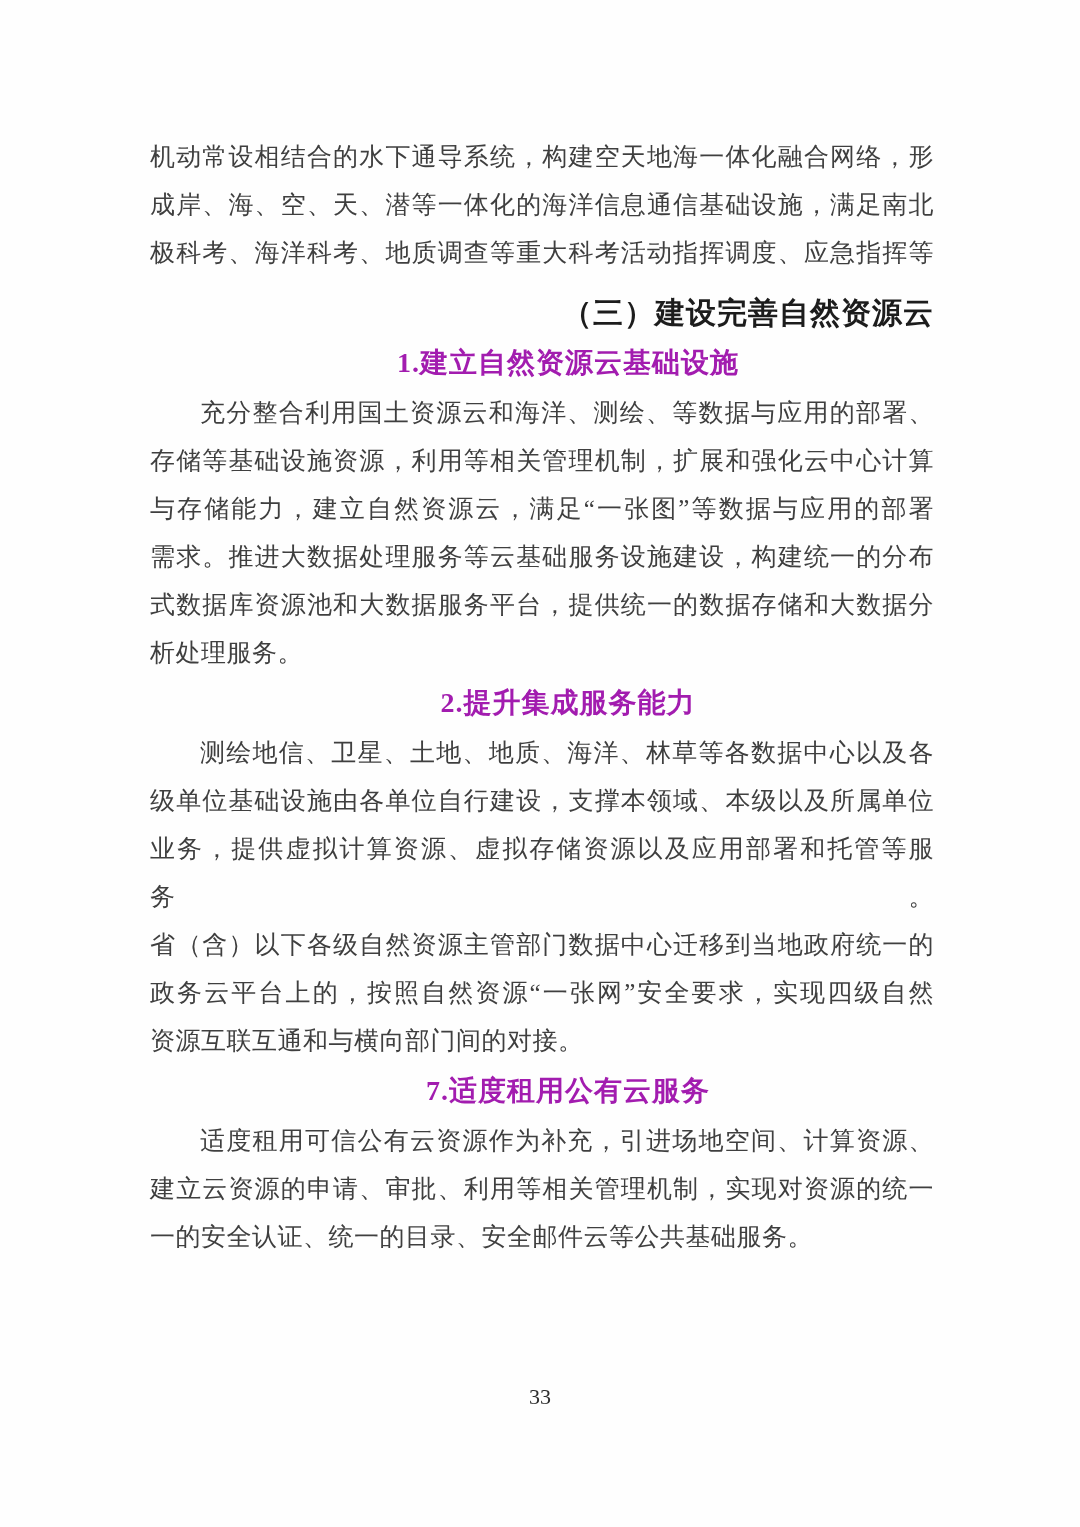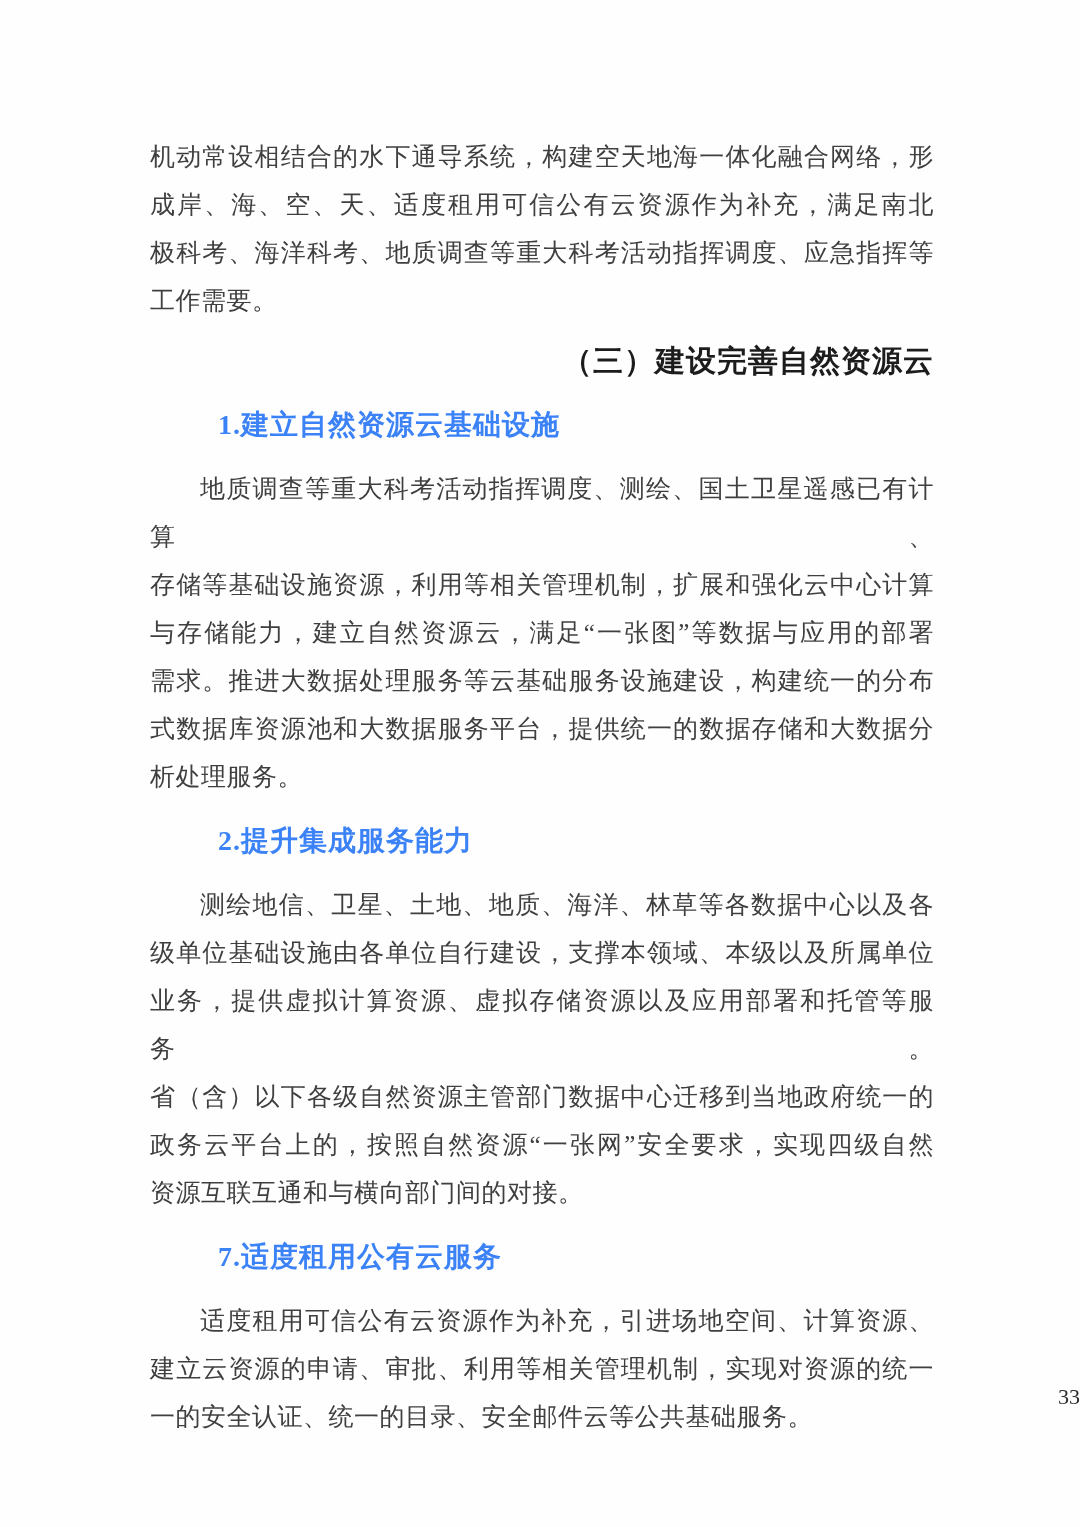--- a/index.html
+++ b/index.html
@@ -42,59 +42,59 @@
     padding-left: 14px;
     font-family: "Liberation Sans", sans-serif;
     font-weight: 700;
     font-size: 30px;
     line-height: 48px;
     color: #1c1c1c;
     letter-spacing: 1px;
     text-align: right;
   }
   .sub-heading {
-    margin: 16px;
+    margin: 2px;
     padding-left: 52px;
     font-family: "Liberation Serif", serif;
     font-weight: 700;
     font-size: 28px;
     line-height: 48px;
-    color: #3b82f6;
+    color: #a21caf;
     letter-spacing: 1px;
+    text-align: center;
   }
   .page-number {
     position: absolute;
     top: 1382px;
     left: 0;
     width: 100%;
-    text-align: right;
+    text-align: center;
     font-size: 22px;
     line-height: 30px;
     color: #2e2e2e;
     font-family: "Liberation Serif", serif;
   }
 </style>
 </head>
 <body>
 
 <div class="page" style="background: rgb(254, 254, 254); color: rgb(63, 63, 63);">
   <div class="content">
 
     <div class="para">
       <div class="ln">机动常设相结合的水下通导系统，构建空天地海一体化融合网络，形</div>
-      <div class="ln">成岸、海、空、天、适度租用可信公有云资源作为补充，满足南北</div>
+      <div class="ln">成岸、海、空、天、潜等一体化的海洋信息通信基础设施，满足南北</div>
       <div class="ln">极科考、海洋科考、地质调查等重大科考活动指挥调度、应急指挥等</div>
-      <div class="ln end">工作需要。</div>
     </div>
 
     <div class="section-heading">（三）建设完善自然资源云</div>
 
     <div class="sub-heading">1.建立自然资源云基础设施</div>
     <div class="para">
-      <div class="ln first">地质调查等重大科考活动指挥调度、测绘、国土卫星遥感已有计算、</div>
+      <div class="ln first">充分整合利用国土资源云和海洋、测绘、等数据与应用的部署、</div>
       <div class="ln">存储等基础设施资源，利用等相关管理机制，扩展和强化云中心计算</div>
       <div class="ln">与存储能力，建立自然资源云，满足“一张图”等数据与应用的部署</div>
       <div class="ln">需求。推进大数据处理服务等云基础服务设施建设，构建统一的分布</div>
       <div class="ln">式数据库资源池和大数据服务平台，提供统一的数据存储和大数据分</div>
       <div class="ln end">析处理服务。</div>
     </div>
 
     <div class="sub-heading">2.提升集成服务能力</div>
     <div class="para">
       <div class="ln first">测绘地信、卫星、土地、地质、海洋、林草等各数据中心以及各</div>

